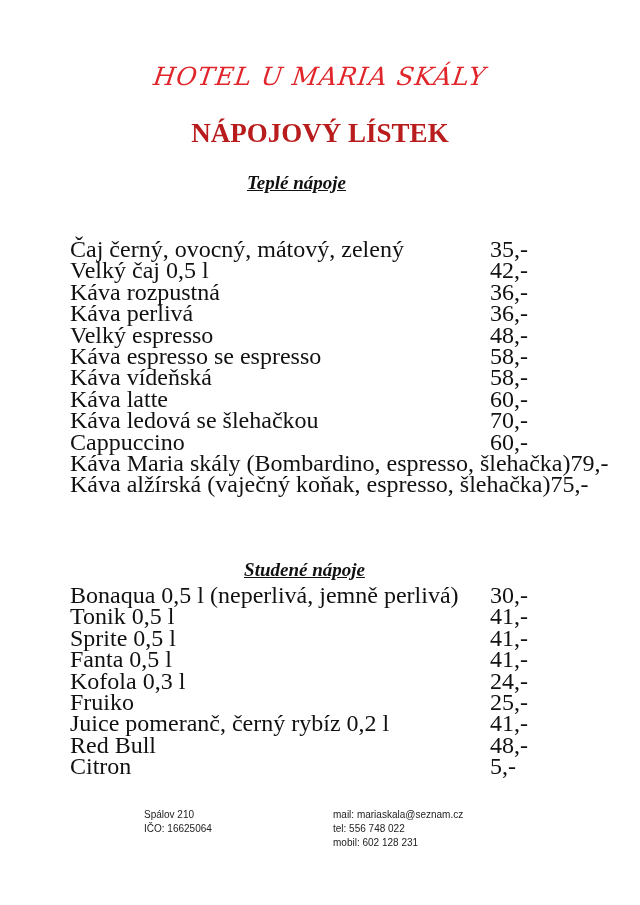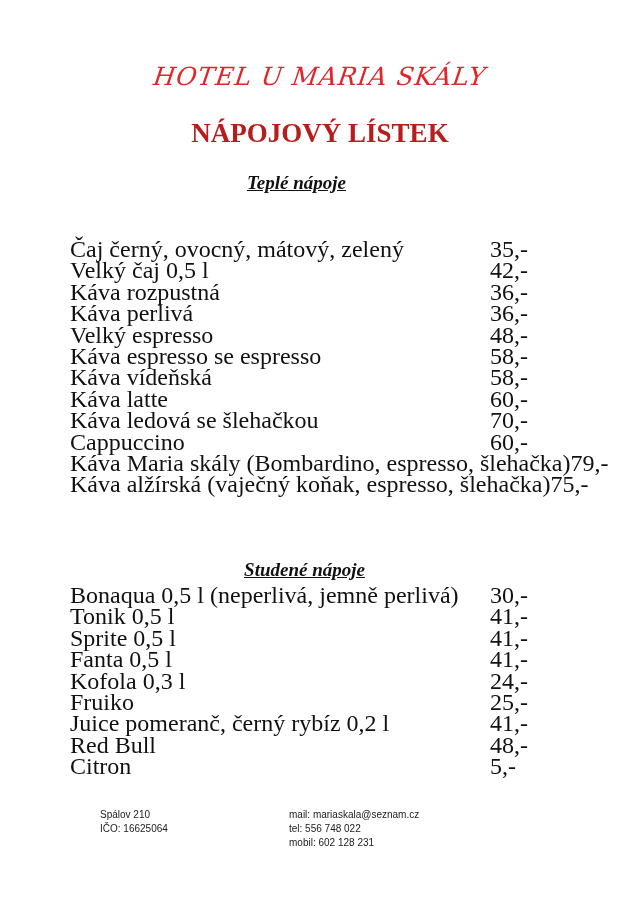--- a/index.html
+++ b/index.html
@@ -79,21 +79,21 @@
     .footer {
       position: absolute;
       top: 808px;
       font-family: "Liberation Sans", sans-serif;
       font-size: 10px;
       line-height: 14px;
       color: #222222;
     }
     .footer-left { left: 100px; }
     .footer-right { left: 289px; }
-    .footer div { white-space: nowrap; }
+    .footer div { white-space: nowrap; margin-left: 44px; }
   </style>
 </head>
 <body>
 
 <div class="hotel-title">HOTEL U MARIA SKÁLY</div>
 <div class="menu-title">NÁPOJOVÝ LÍSTEK</div>
 
 <div class="section-heading heading-warm">Teplé nápoje</div>
 
 <ul class="item-list list-warm">

